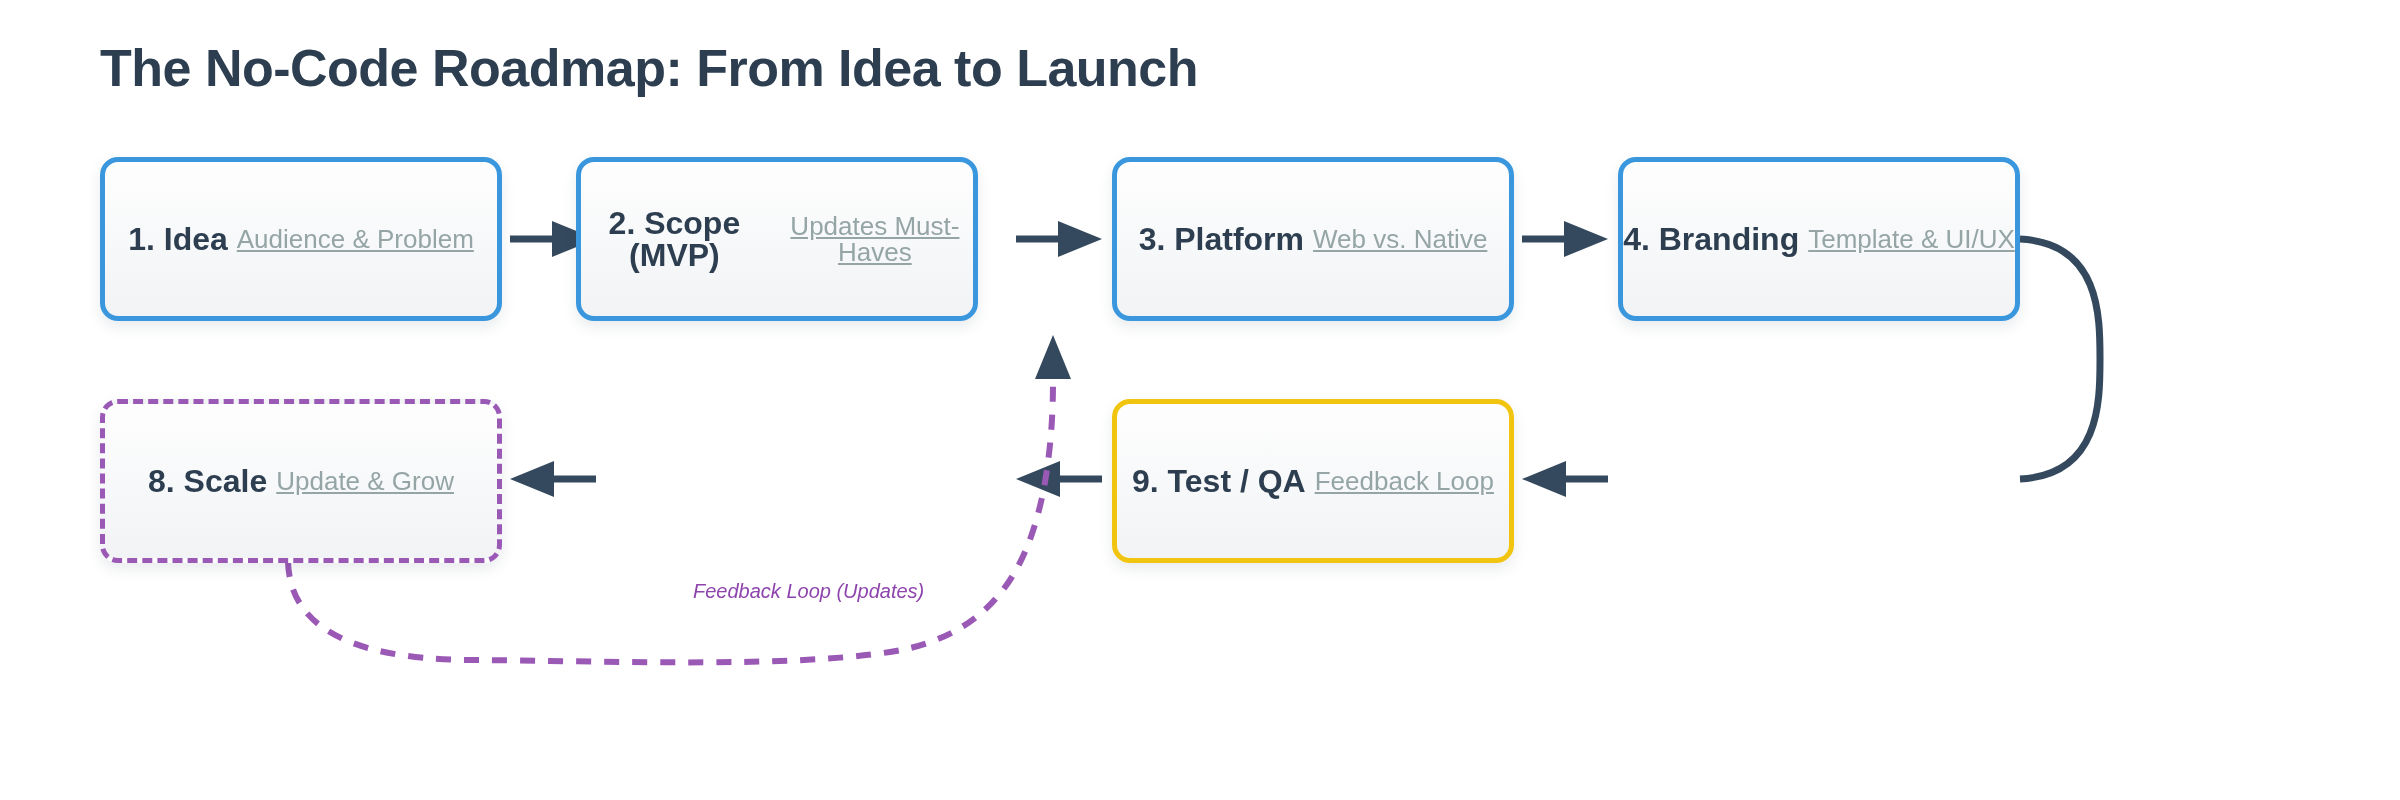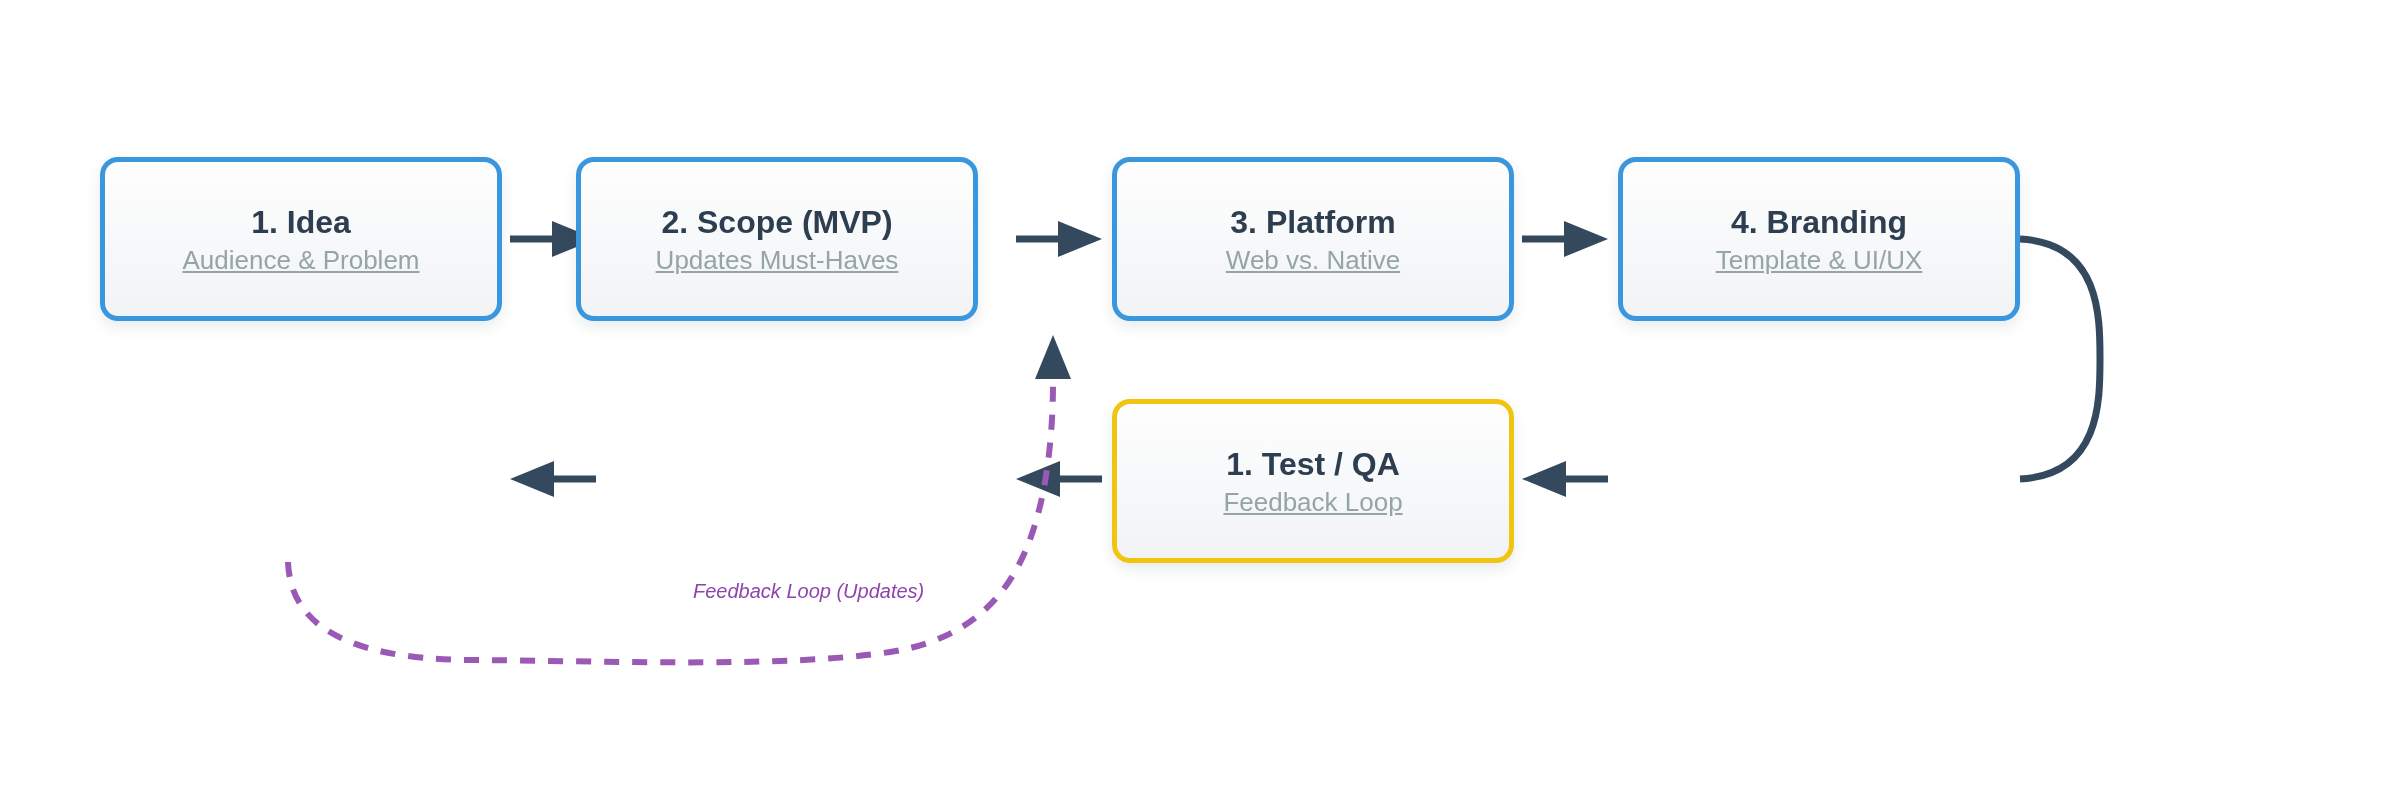--- a/index.html
+++ b/index.html
@@ -13,21 +13,21 @@
     position:absolute;left:100px;top:38px;margin:0;
     font-size:52px;font-weight:700;letter-spacing:-0.5px;
     color:var(--title-text,#2d3e50);
   }
   .box{
     position:absolute;width:402px;height:164px;box-sizing:border-box;
     border-radius:18px;
     border:5px solid var(--accent-blue,#3a97dd);
     background:linear-gradient(180deg,#fefefe 0%,#f1f3f5 100%);
     box-shadow:0 6px 14px rgba(44,62,80,.10);
-    display:flex;flex-direction:column;align-items:center;justify-content:center;
+    display:flex;align-items:center;justify-content:center;
     gap:9px;text-align:center;
   }
   .box--yellow{border-color:var(--accent-yellow,#f1c40f);}
   .box--green{
     border-color:var(--accent-green-border,#27ae60);
     background:linear-gradient(180deg,#30d176 0%,#2abd66 100%);
     box-shadow:0 6px 14px rgba(39,174,96,.25);
   }
   .box--purple-dashed{border:5px dashed var(--accent-purple,#9b59b6);}
   .box__title{
@@ -49,20 +49,21 @@
     position:absolute;left:693px;top:580px;white-space:nowrap;
     font-size:20px;font-style:italic;font-weight:400;
     color:var(--label-purple,#8e44ad);
   }
 </style>
 </head>
 <body>
 
 <div class="canvas">
 
+  <h1 class="page-title">The No-Code Roadmap: From Idea to Launch</h1>
 
   <svg class="overlay" width="2400" height="800" viewBox="0 0 2400 800">
 
     <g>
       <line class="arrow-line" x1="510" y1="239" x2="552" y2="239"></line>
       <polygon class="arrow-head" points="552,221 552,257 596,239"></polygon>
     </g>
     <g>
       <line class="arrow-line" x1="1016" y1="239" x2="1058" y2="239"></line>
       <polygon class="arrow-head" points="1058,221 1058,257 1102,239"></polygon>
@@ -106,19 +107,23 @@
   <div class="box" style="left:1112px;top:157px">
     <div class="box__title">3. Platform</div>
     <div class="box__subtitle">Web vs. Native</div>
   </div>
   <div class="box" style="left:1618px;top:157px">
     <div class="box__title">4. Branding</div>
     <div class="box__subtitle">Template &amp; UI/UX</div>
   </div>
 
   <div class="box box--yellow" style="left:1112px;top:399px">
-    <div class="box__title">1. Test / QA</div>
+    <div class="box__title">9. Test / QA</div>
     <div class="box__subtitle">Feedback Loop</div>
+  </div>
+  <div class="box box--purple-dashed" style="left:100px;top:399px">
+    <div class="box__title">8. Scale</div>
+    <div class="box__subtitle">Update &amp; Grow</div>
   </div>
 
   <div class="feedback-label">Feedback Loop (Updates)</div>
 
 </div>
 
 </body></html>

